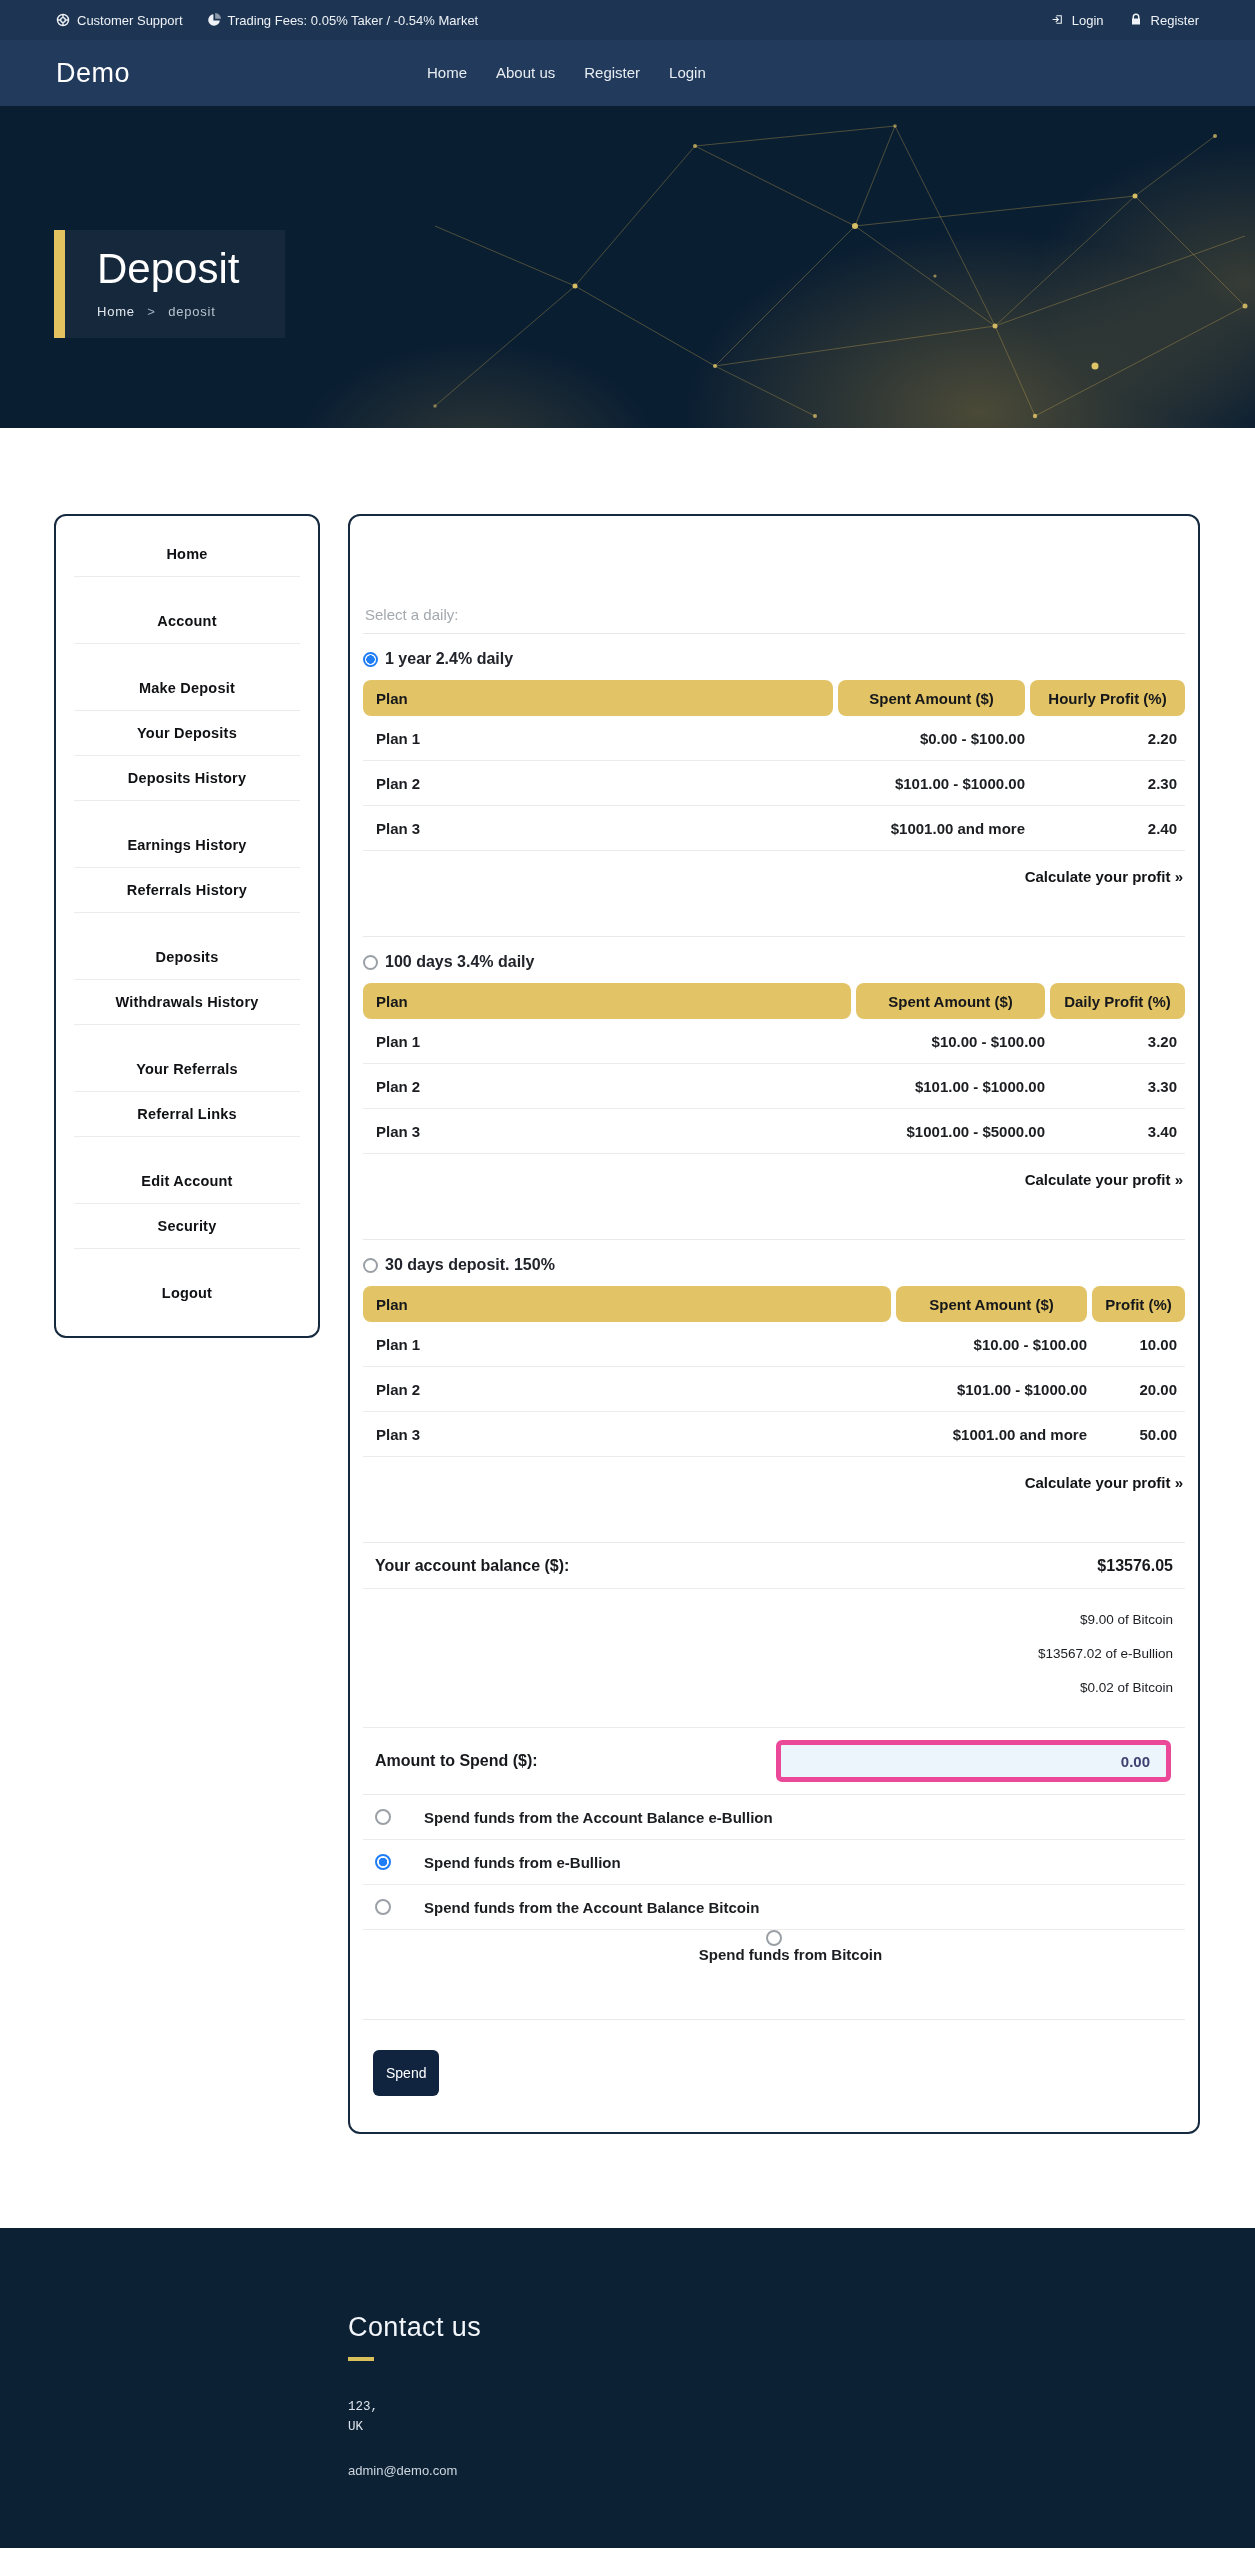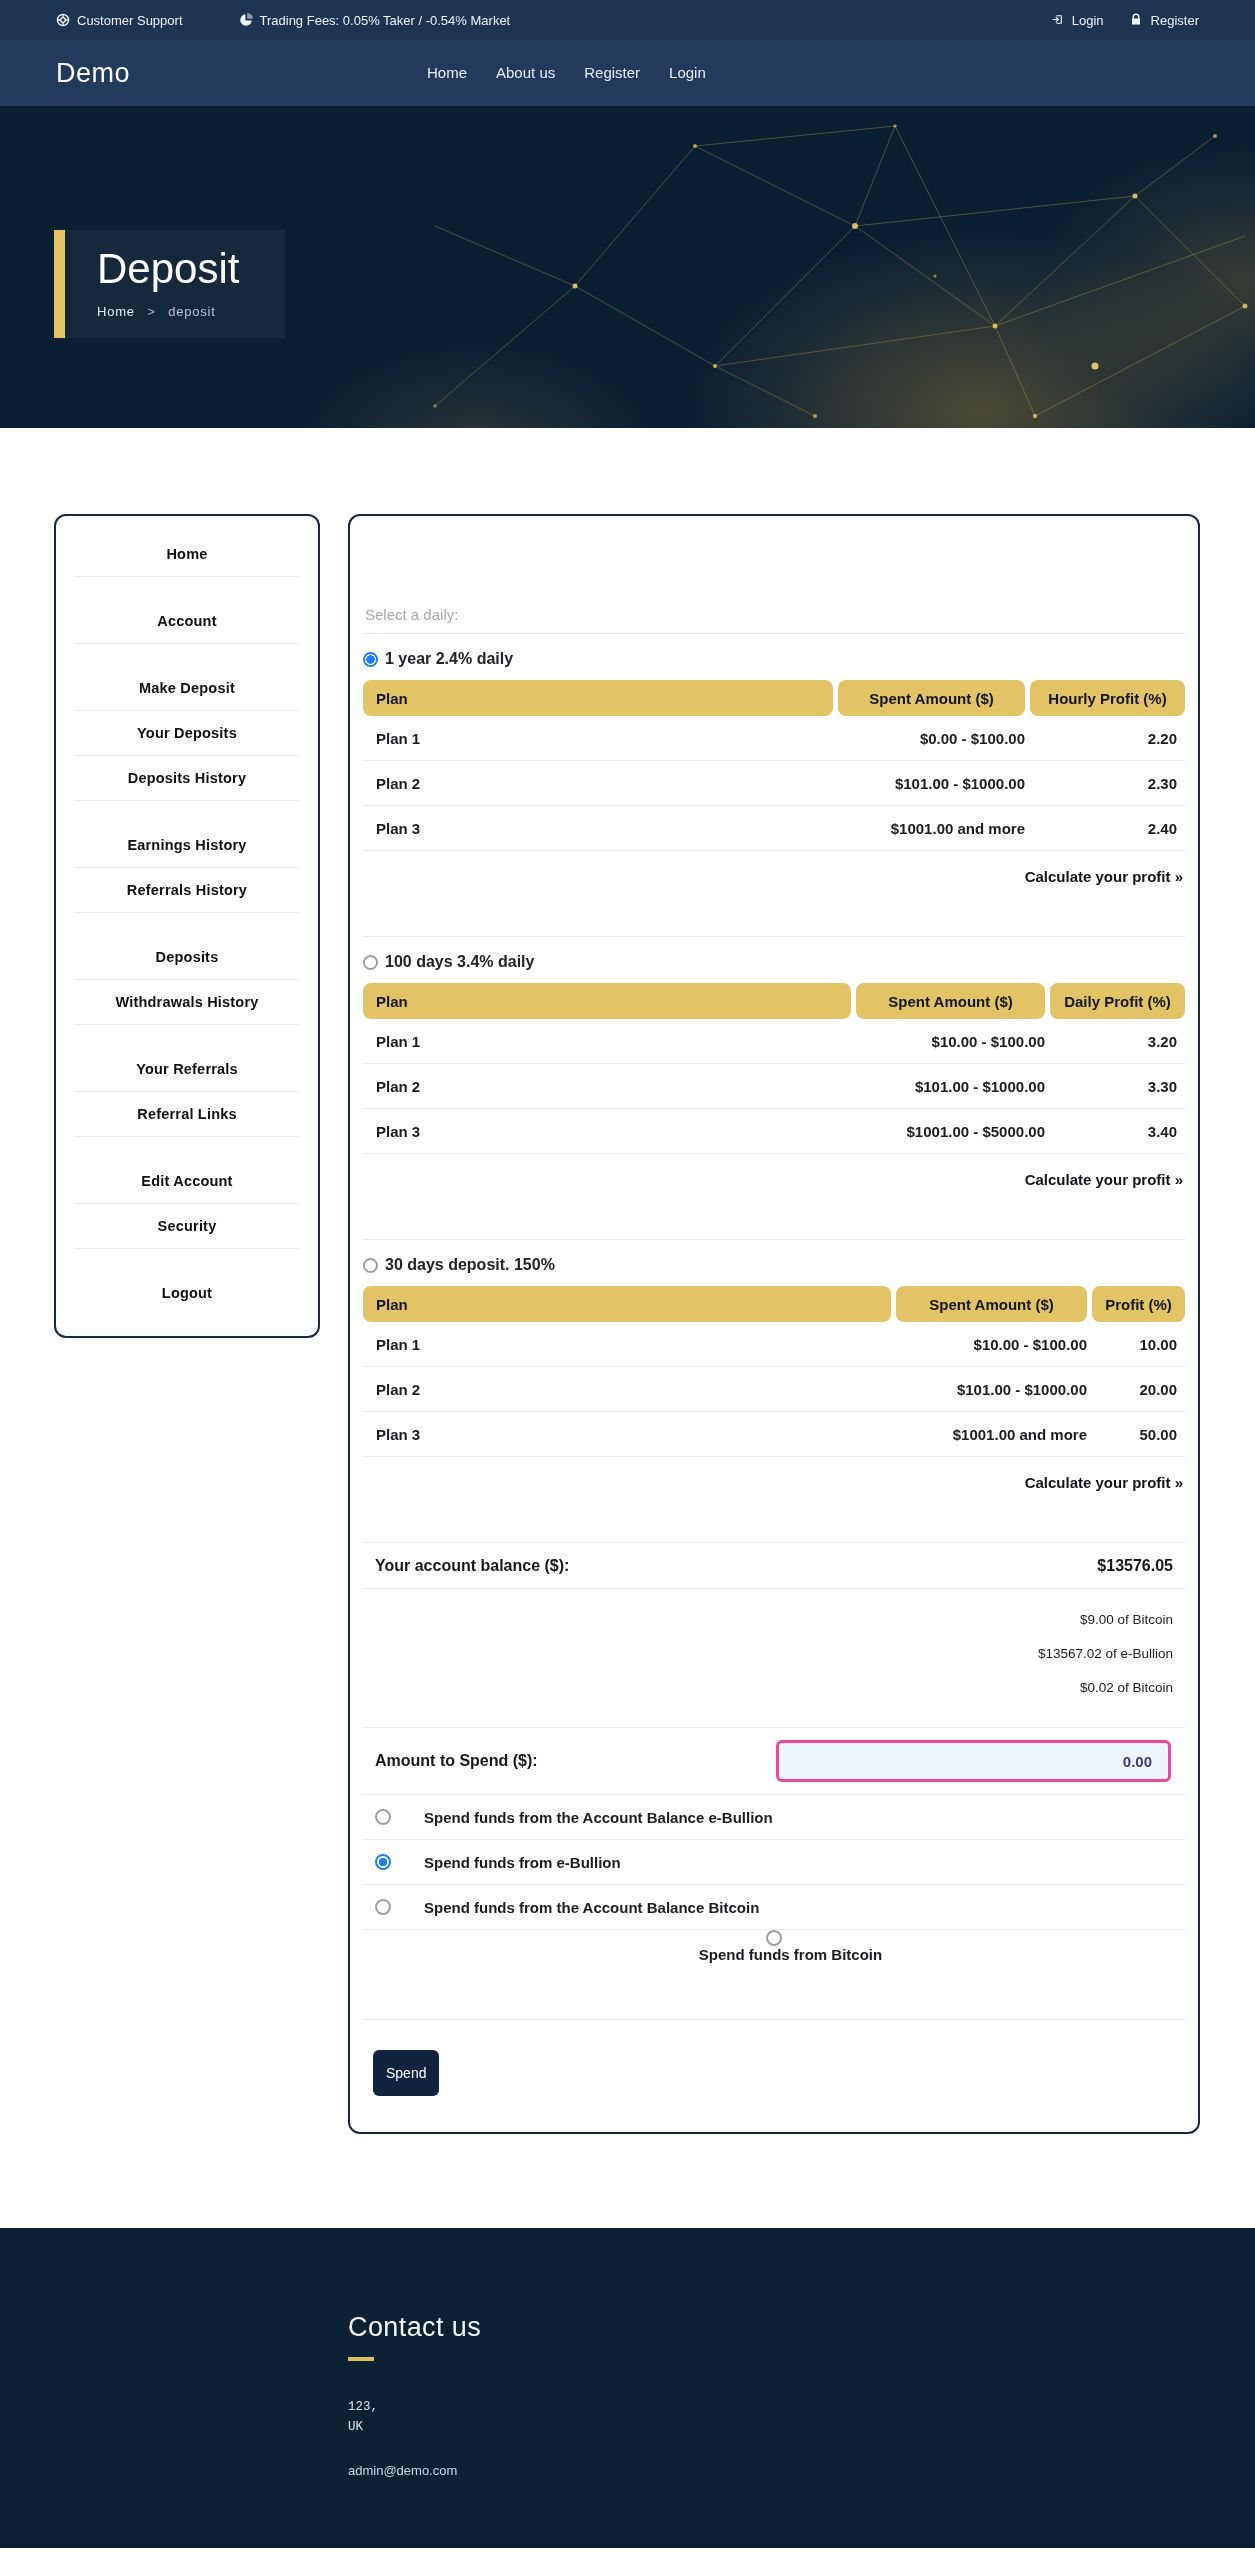--- a/index.html
+++ b/index.html
@@ -8,21 +8,21 @@
     width:1255px; background:#fff;
     font-family:"Liberation Sans", sans-serif;
     color:#17191c;
   }
   
   .topbar {
     height:40px; background:#1d3453; color:#eef2f6;
     display:flex; align-items:center; padding:0 56px; font-size:13px;
   }
   .topbar .tb-item { display:flex; align-items:center; gap:7px; }
-  .topbar .tb-left { display:flex; gap:56px; }
+  .topbar .tb-left { display:flex; gap:24px; }
   .topbar .tb-right { margin-left:auto; display:flex; gap:26px; }
   .tb-icon { width:14px; height:14px; display:inline-block; }
   
   .navbar {
     height:66px; background:#223a5c; display:flex; align-items:center;
     padding:0 56px; position:relative;
   }
   .brand { color:#fff; font-size:27px; font-weight:500; letter-spacing:.5px; text-decoration:none; }
   .nav-links { list-style:none; margin:0; padding:0; display:flex; gap:29px;
     position:absolute; left:427px; top:0; height:66px; align-items:center; }
@@ -96,21 +96,21 @@
     font-weight:bold; font-size:16px; color:#17191d;
   }
   .breakdown {
     text-align:right; padding:14px 12px 22px; border-bottom:1px solid #ececec;
     font-weight:normal; font-size:13.5px; line-height:34px; color:#1b1d21;
   }
   .amount-row { display:flex; align-items:center; padding:12px 12px; border-bottom:1px solid #e9e9e9; }
   .amount-label { font-weight:bold; font-size:16px; color:#17191d; }
   .amount-input {
     margin-left:auto; margin-right:2px; width:395px; height:42px;
-    background:#edf5fc; border:3px solid #ec4899; border-radius:6px;
+    background:#edf5fc; border:5px solid #ec4899; border-radius:6px;
     text-align:right; padding:0 16px; font-weight:bold; font-size:15px; color:#3d4070;
     font-family:"Liberation Sans", sans-serif;
   }
   .sources { list-style:none; margin:0; padding:0; }
   .sources li { display:flex; align-items:center; height:45px; padding:0 12px; border-bottom:1px solid #ececec; cursor:pointer; }
   .sources li:last-child { border-bottom:none;flex-direction:column; }
   .sources .radio { width:16px; height:16px; }
   .sources .src-label { margin-left:33px; font-weight:bold; font-size:15px; color:#1b1d21; }
   .pre-btn-space { height:45px; border-bottom:1px solid #e9e9e9; }
   .spend-btn {

